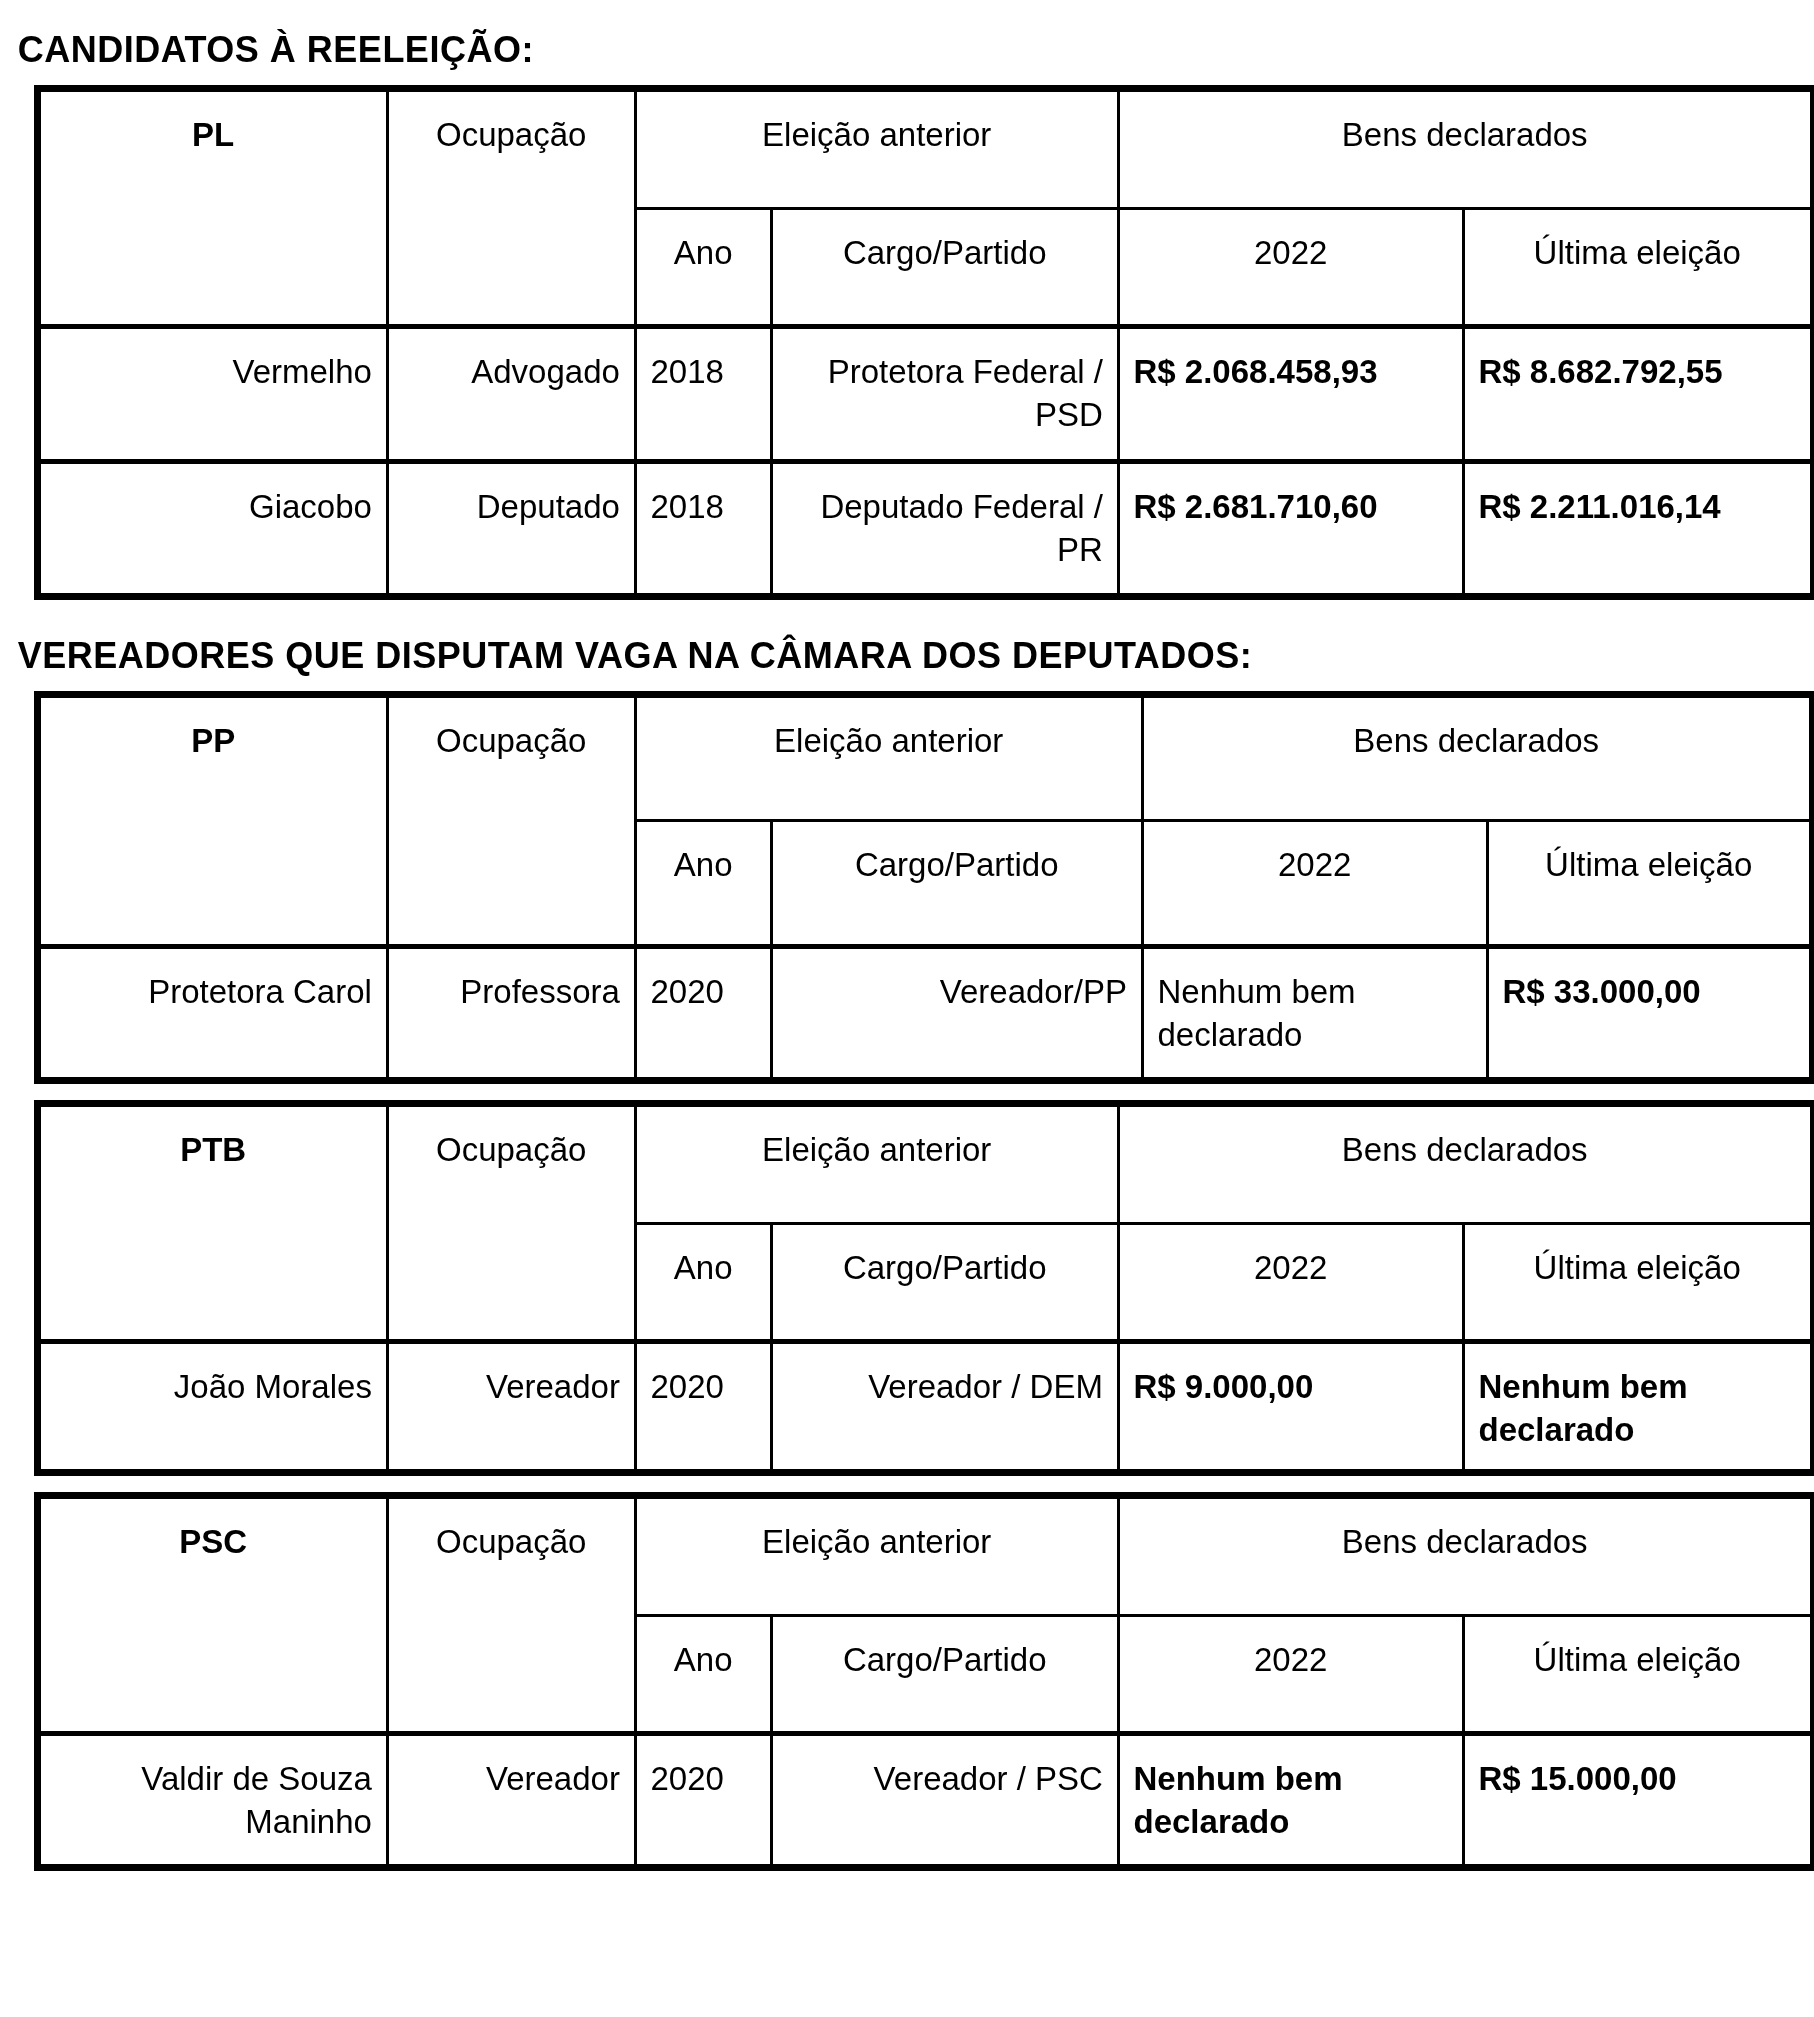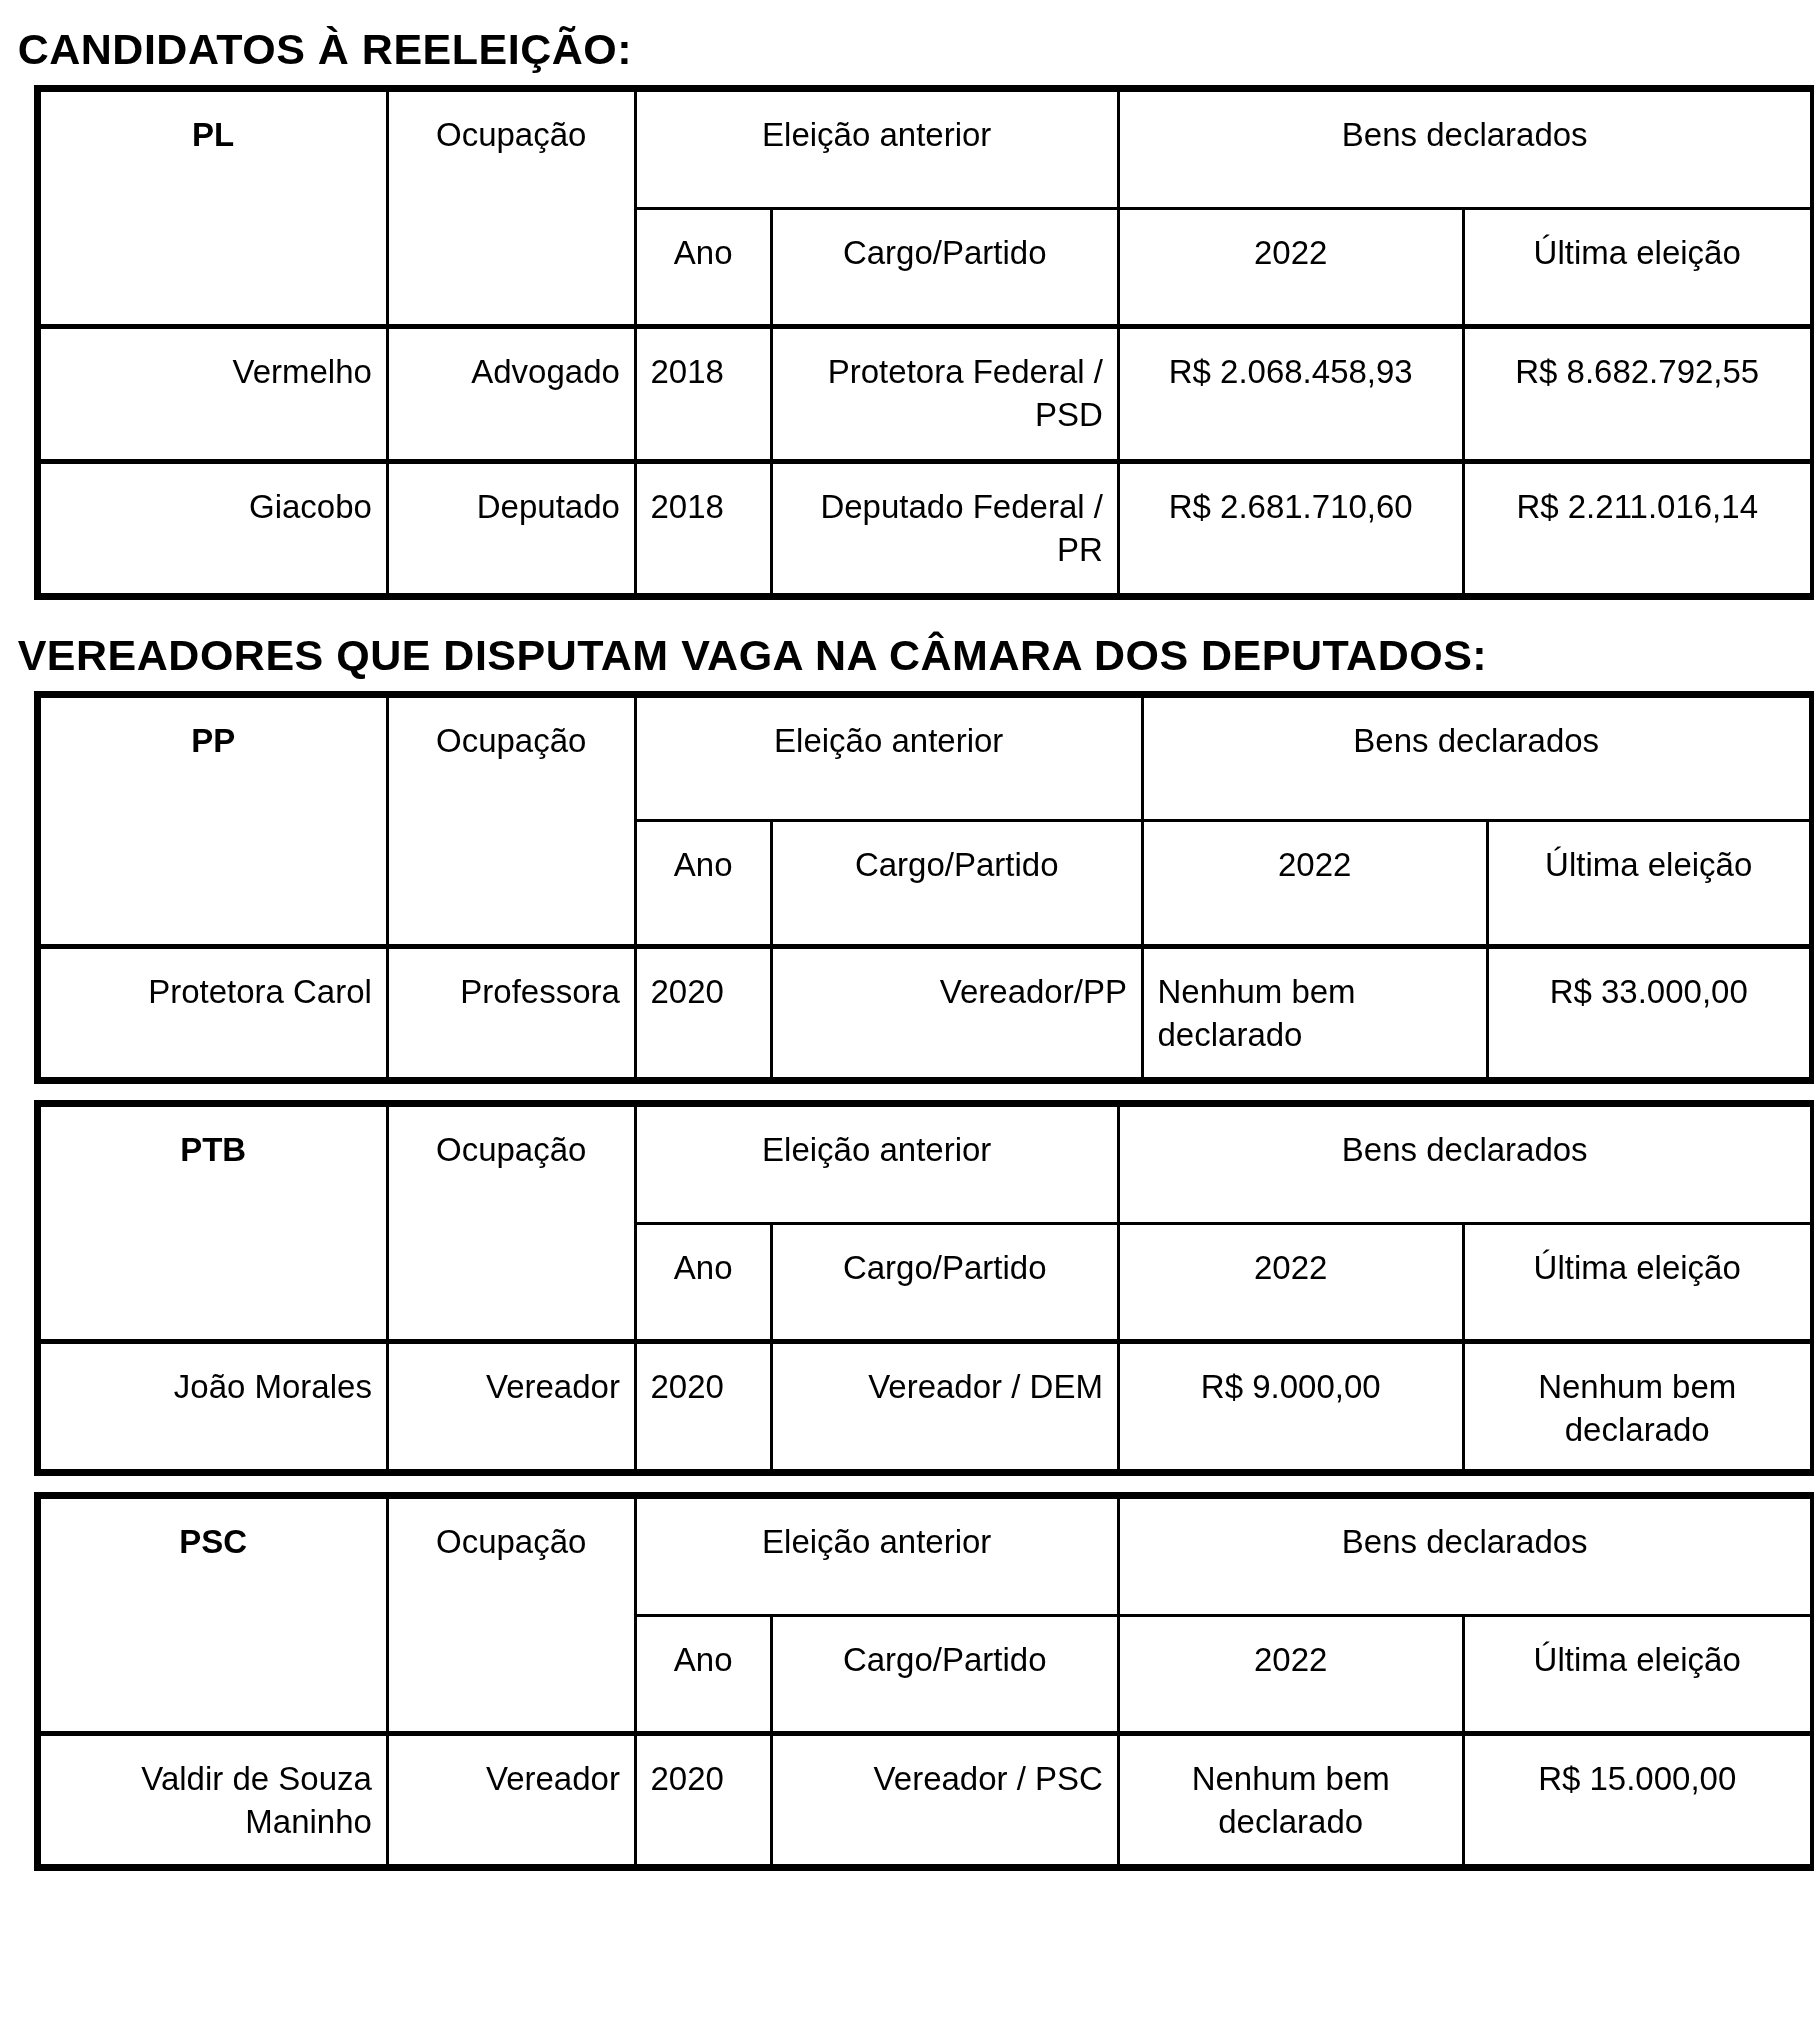--- a/index.html
+++ b/index.html
@@ -9,21 +9,21 @@
     font-family: "Liberation Sans", "DejaVu Sans", sans-serif;
   }
   body {
     width: 1815px;
     height: 2017px;
     box-sizing: border-box;
     padding: 29.6px 13.8px 0 17.7px;
     overflow: hidden;
   }
   .sec-heading {
-    font-size: 43px;
+    font-size: 36px;
     font-weight: bold;
     line-height: 39px;
     margin: 0 0 11.8px 0;
     letter-spacing: 0.5px;
   }
   .sec-heading.second { margin-top: 36px; }
 
   table.doc-table {
     border-collapse: collapse;
     table-layout: fixed;
@@ -45,21 +45,21 @@
   tr.hr2 { height: 118px; }
   tr.dr  { height: 134px; }
   #table-pp tr.hr1, #table-pp tr.hr2 { height: 126px; }
   #table-pl tr.dr { height: 135px; }
   #table-ptb tr.dr { height: 131px; }
 
   td.h  { text-align: center; padding-top: 23.6px; }
   td.party { font-weight: bold; }
   td.al { text-align: right; }
   td.ac { text-align: left; }
-  td.ar { text-align: center; }
+  td.ar { text-align: left; font-weight: bold; }
 
   .w-name   { width: 350px; }
   .w-occ    { width: 248px; }
   .w-year   { width: 136px; }
   .w-office { width: 347px; }
   .w-2022   { width: 345px; }
   .w-last   { width: 350px; }
   
   #table-pp .w-office { width: 371px; }
   #table-pp .w-last   { width: 325px; }

